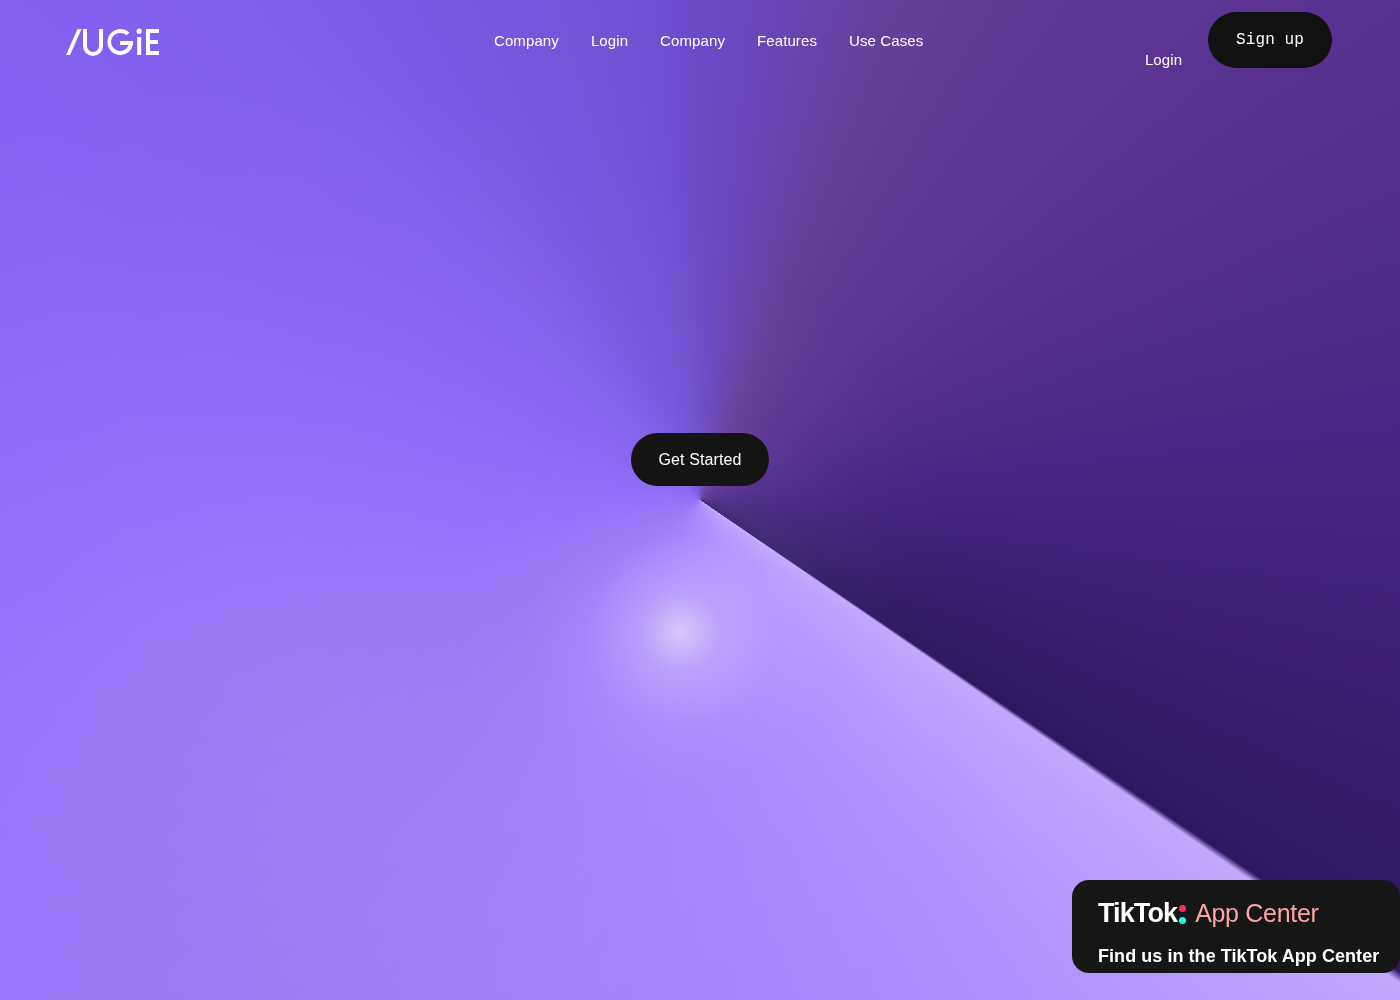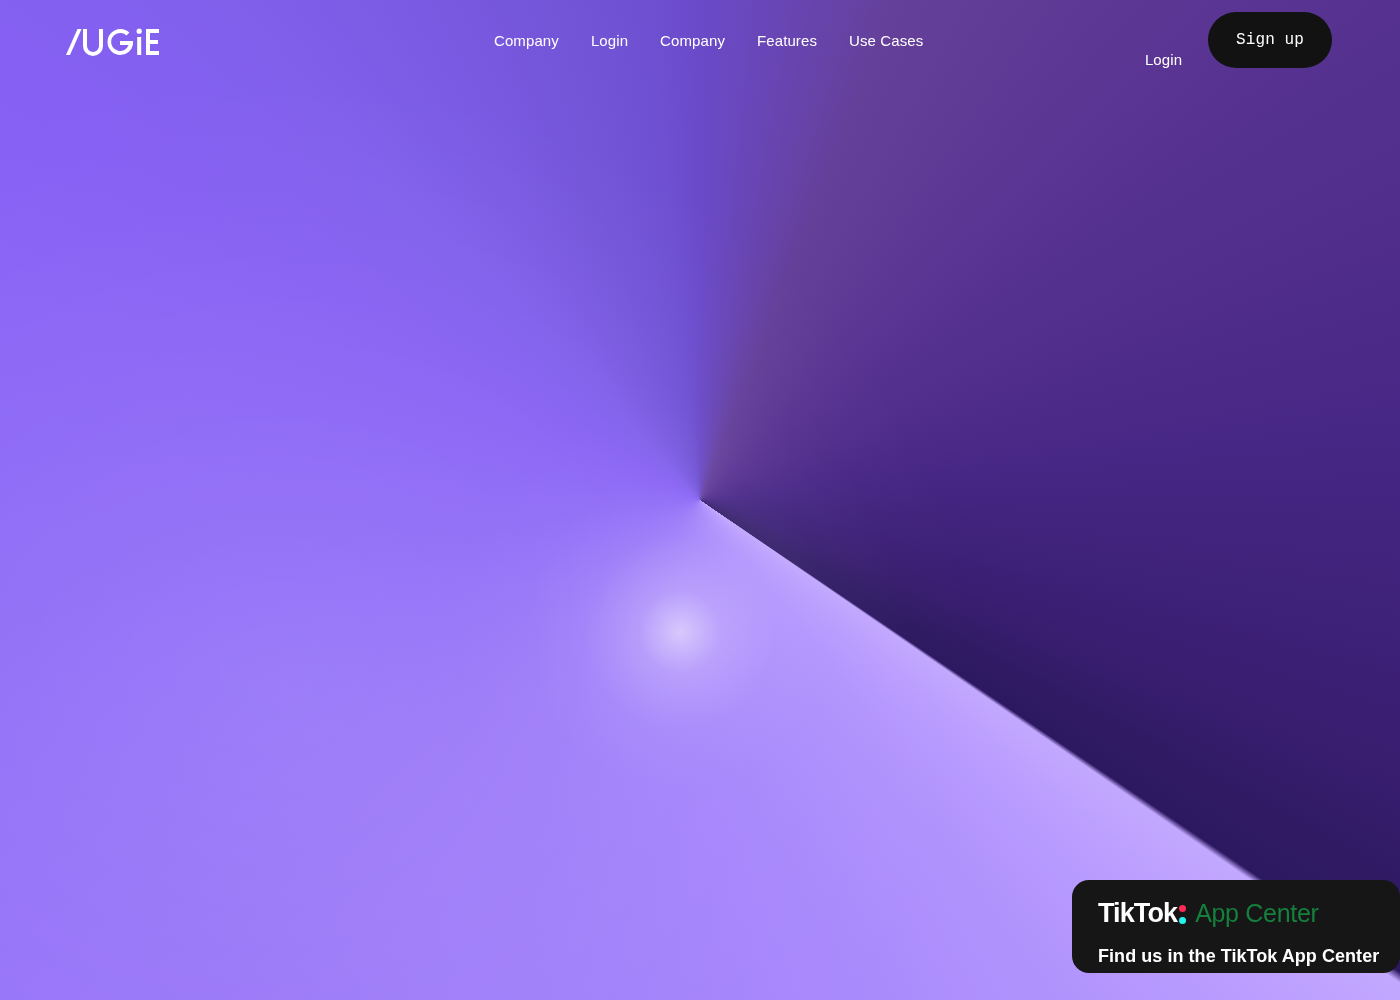--- a/index.html
+++ b/index.html
@@ -213,21 +213,21 @@
   #tiktok-colon .dot {
     position:absolute;
     left:1px;
     width:7px; height:7px;
     border-radius:50%;
   }
   #tiktok-colon .dot.top    { top:4px;  background:#fe2c55; }
   #tiktok-colon .dot.bottom { top:16px; background:#25f4ee; }
 
   #tiktok-appcenter {
-    color:#15803d;
+    color:#fca5a5;
     font-size:25px;
     font-weight:400;
     letter-spacing:-0.3px;
     line-height:38px;
   }
   #tiktok-tagline {
     position:absolute;
     left:26px; top:65px;
     color:#ffffff;
     font-size:18px;
@@ -272,20 +272,21 @@
       <span class="nav-item">Use Cases</span>
     </nav>
 
     <div id="header-actions">
       <span id="login-link">Login</span>
       <button id="signup-button">Sign up</button>
     </div>
 
   </header>
 
+  <button id="get-started-button">Get Started</button>
 
   <div id="tiktok-badge">
     <div id="tiktok-wordmark-row">
       <span id="tiktok-word">TikTok</span>
       <span id="tiktok-colon">
         <span class="dot top"></span>
         <span class="dot bottom"></span>
       </span>
       <span id="tiktok-appcenter">App Center</span>
     </div>

